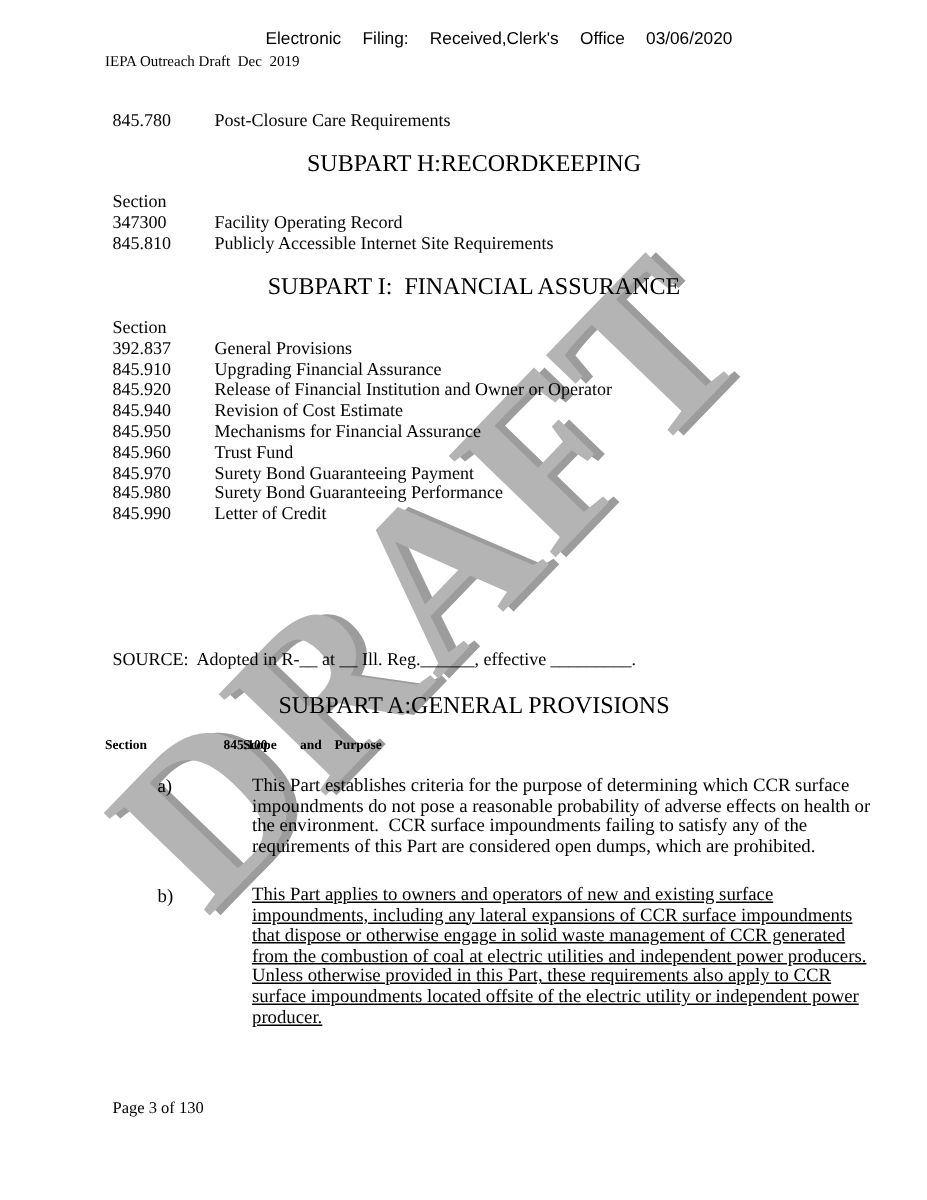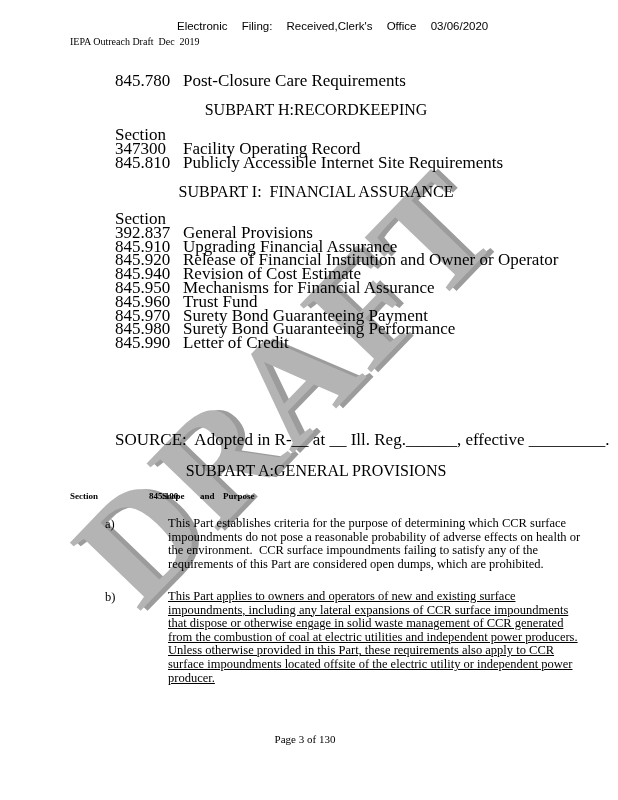--- a/index.html
+++ b/index.html
@@ -13,29 +13,29 @@
     transform:translate(-50%,-50%) rotate(-46deg);
     font-family:"Liberation Serif", serif; font-weight:bold;
     font-size:150px; letter-spacing:2px; color:#b4b4b4;
     text-shadow:5px 5px 0 #9c9c9c; white-space:nowrap; user-select:none;
   }
   .hdr-sans {
     left:141px; top:20px; font-family:"Liberation Sans", sans-serif;
     font-size:11.5px; word-spacing:11px; white-space:pre;margin-left:36px;
   }
   .hdr-serif { left:70px; top:36px; font-size:10px; white-space:pre; }
-  .doc { font-size:17px; line-height:13.8px;margin-left:40px; }
+  .doc { font-size:12px; line-height:13.8px; }
   .num { display:inline-block; width:68px; }
   .heading { left:75px; width:482px; text-align:center; font-size:16px; white-space:pre; }
   .list { left:75px; }
   .para-label { font-size:12.5px; }
   .para-text { left:143px; width:450px; font-size:12.5px; line-height:13.6px; white-space:pre-wrap;margin-left:25px; }
   .authority { left:75px; width:505px; white-space:pre-wrap; }
   .minirow span { position:absolute; font-size:9px; font-weight:bold; white-space:nowrap; }
-  .footer { left:75px; top:733px; width:460px; text-align:center; font-size:11px; }
+  .footer { left:75px; top:733px; width:460px; text-align:left; font-size:11px; }
 </style>
 </head>
 <body>
 
 <div class="page">
 
   <div class="watermark">DRAFT</div>
 
   <div class="abs hdr-sans">Electronic Filing: Received,Clerk's Office 03/06/2020</div>
   <div class="abs hdr-serif">IEPA Outreach Draft  Dec  2019</div>

